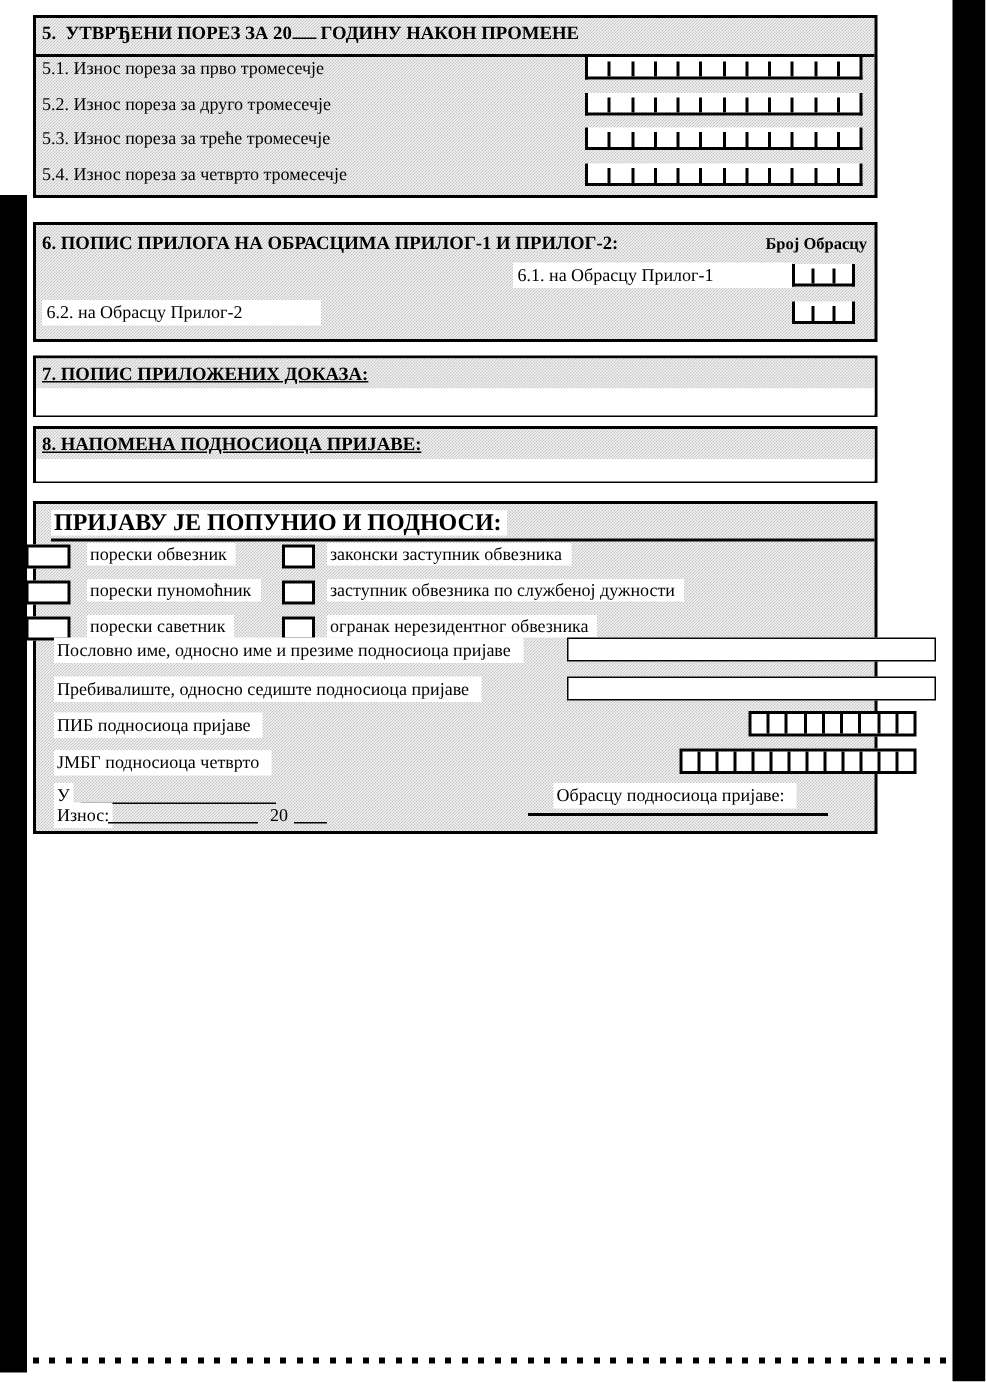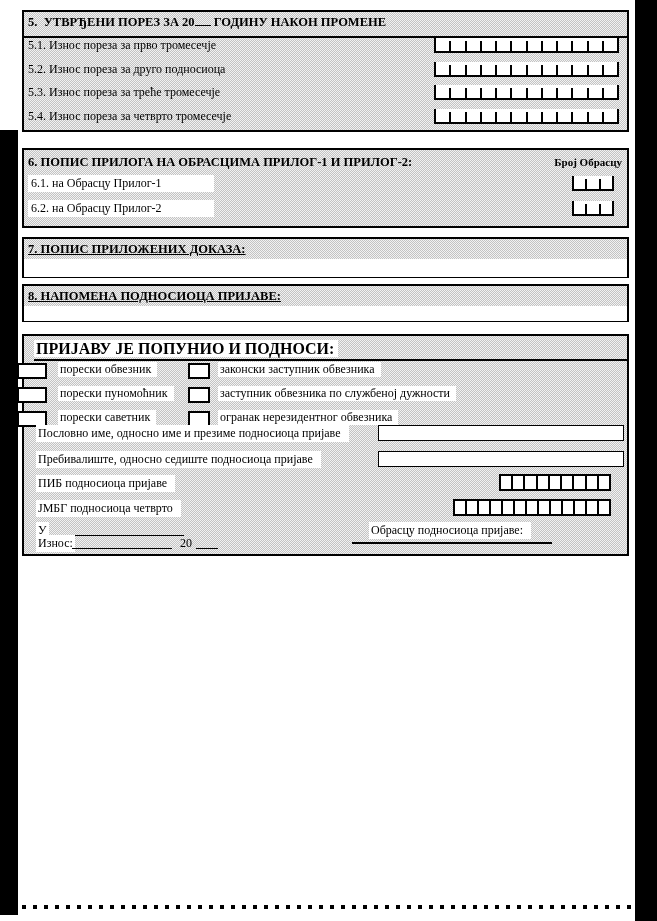--- a/index.html
+++ b/index.html
@@ -9,21 +9,21 @@
   
   .shade{
     background-color:#f2f2f2;
     background-image:
       linear-gradient(45deg,#c3c3c3 25%,transparent 25%,transparent 75%,#c3c3c3 75%),
       linear-gradient(45deg,#c3c3c3 25%,transparent 25%,transparent 75%,#c3c3c3 75%);
     background-position:0 0,1px 1px;
     background-size:2px 2px;
   }
 
-  .box{position:absolute;left:22px;width:607px;border:2px solid #000;box-sizing:border-box;}
+  .box{position:absolute;left:22px;width:563px;border:2px solid #000;box-sizing:border-box;}
 
   .sec-head{font-weight:bold;font-size:12.5px;line-height:16px;padding:2px 4px;}
   .lbl{font-size:12px;line-height:15px;}
   .white-strip{background:#fff;padding:1px 8px 1px 3px;}
 
   
   .comb{display:flex;align-items:flex-end;height:15px;background:#fff;
         border-left:2px solid #000;border-right:2px solid #000;border-bottom:2px solid #000;box-sizing:border-box;}
   .comb-cell{flex:1;height:10px;border-left:2px solid #000;box-sizing:border-box;}
   .comb-cell:first-child{border-left:none;}
@@ -99,21 +99,21 @@
               <div class="comb-cell"></div>
               <div class="comb-cell"></div>
               <div class="comb-cell"></div>
               <div class="comb-cell"></div>
               <div class="comb-cell"></div>
               <div class="comb-cell"></div>
               <div class="comb-cell"></div>
             </div>
         </div>
         <div class="row">
-          <span class="lbl"><span>5.2.</span> <span>Износ пореза за друго подносиоца</span></span>
+          <span class="lbl"><span>5.2.</span> <span>Износ пореза за друго тромесечје</span></span>
           <div class="comb">
               <div class="comb-cell"></div>
               <div class="comb-cell"></div>
               <div class="comb-cell"></div>
               <div class="comb-cell"></div>
               <div class="comb-cell"></div>
               <div class="comb-cell"></div>
               <div class="comb-cell"></div>
               <div class="comb-cell"></div>
               <div class="comb-cell"></div>
@@ -158,21 +158,21 @@
         </div>
       </div>
     </div>
   </div>
 
   <div class="box shade" id="sec6">
     <div class="head">
       <span class="sec-head">6. ПОПИС ПРИЛОГА НА ОБРАСЦИМА ПРИЛОГ-1 И ПРИЛОГ-2:</span>
       <span class="attach-lbl">Број Обрасцу</span>
     </div>
-    <div class="row" style="top:25px;">
+    <div class="row" style="top:25px;justify-content:flex-end;">
       <span class="lbl white-strip"><span>6.1.</span> <span>на Обрасцу Прилог-1</span></span>
       <div class="comb">
           <div class="comb-cell"></div>
           <div class="comb-cell"></div>
           <div class="comb-cell"></div>
         </div>
     </div>
     <div class="row" style="top:50px;">
       <span class="lbl white-strip"><span>6.2.</span> <span>на Обрасцу Прилог-2</span></span>
       <div class="comb">

